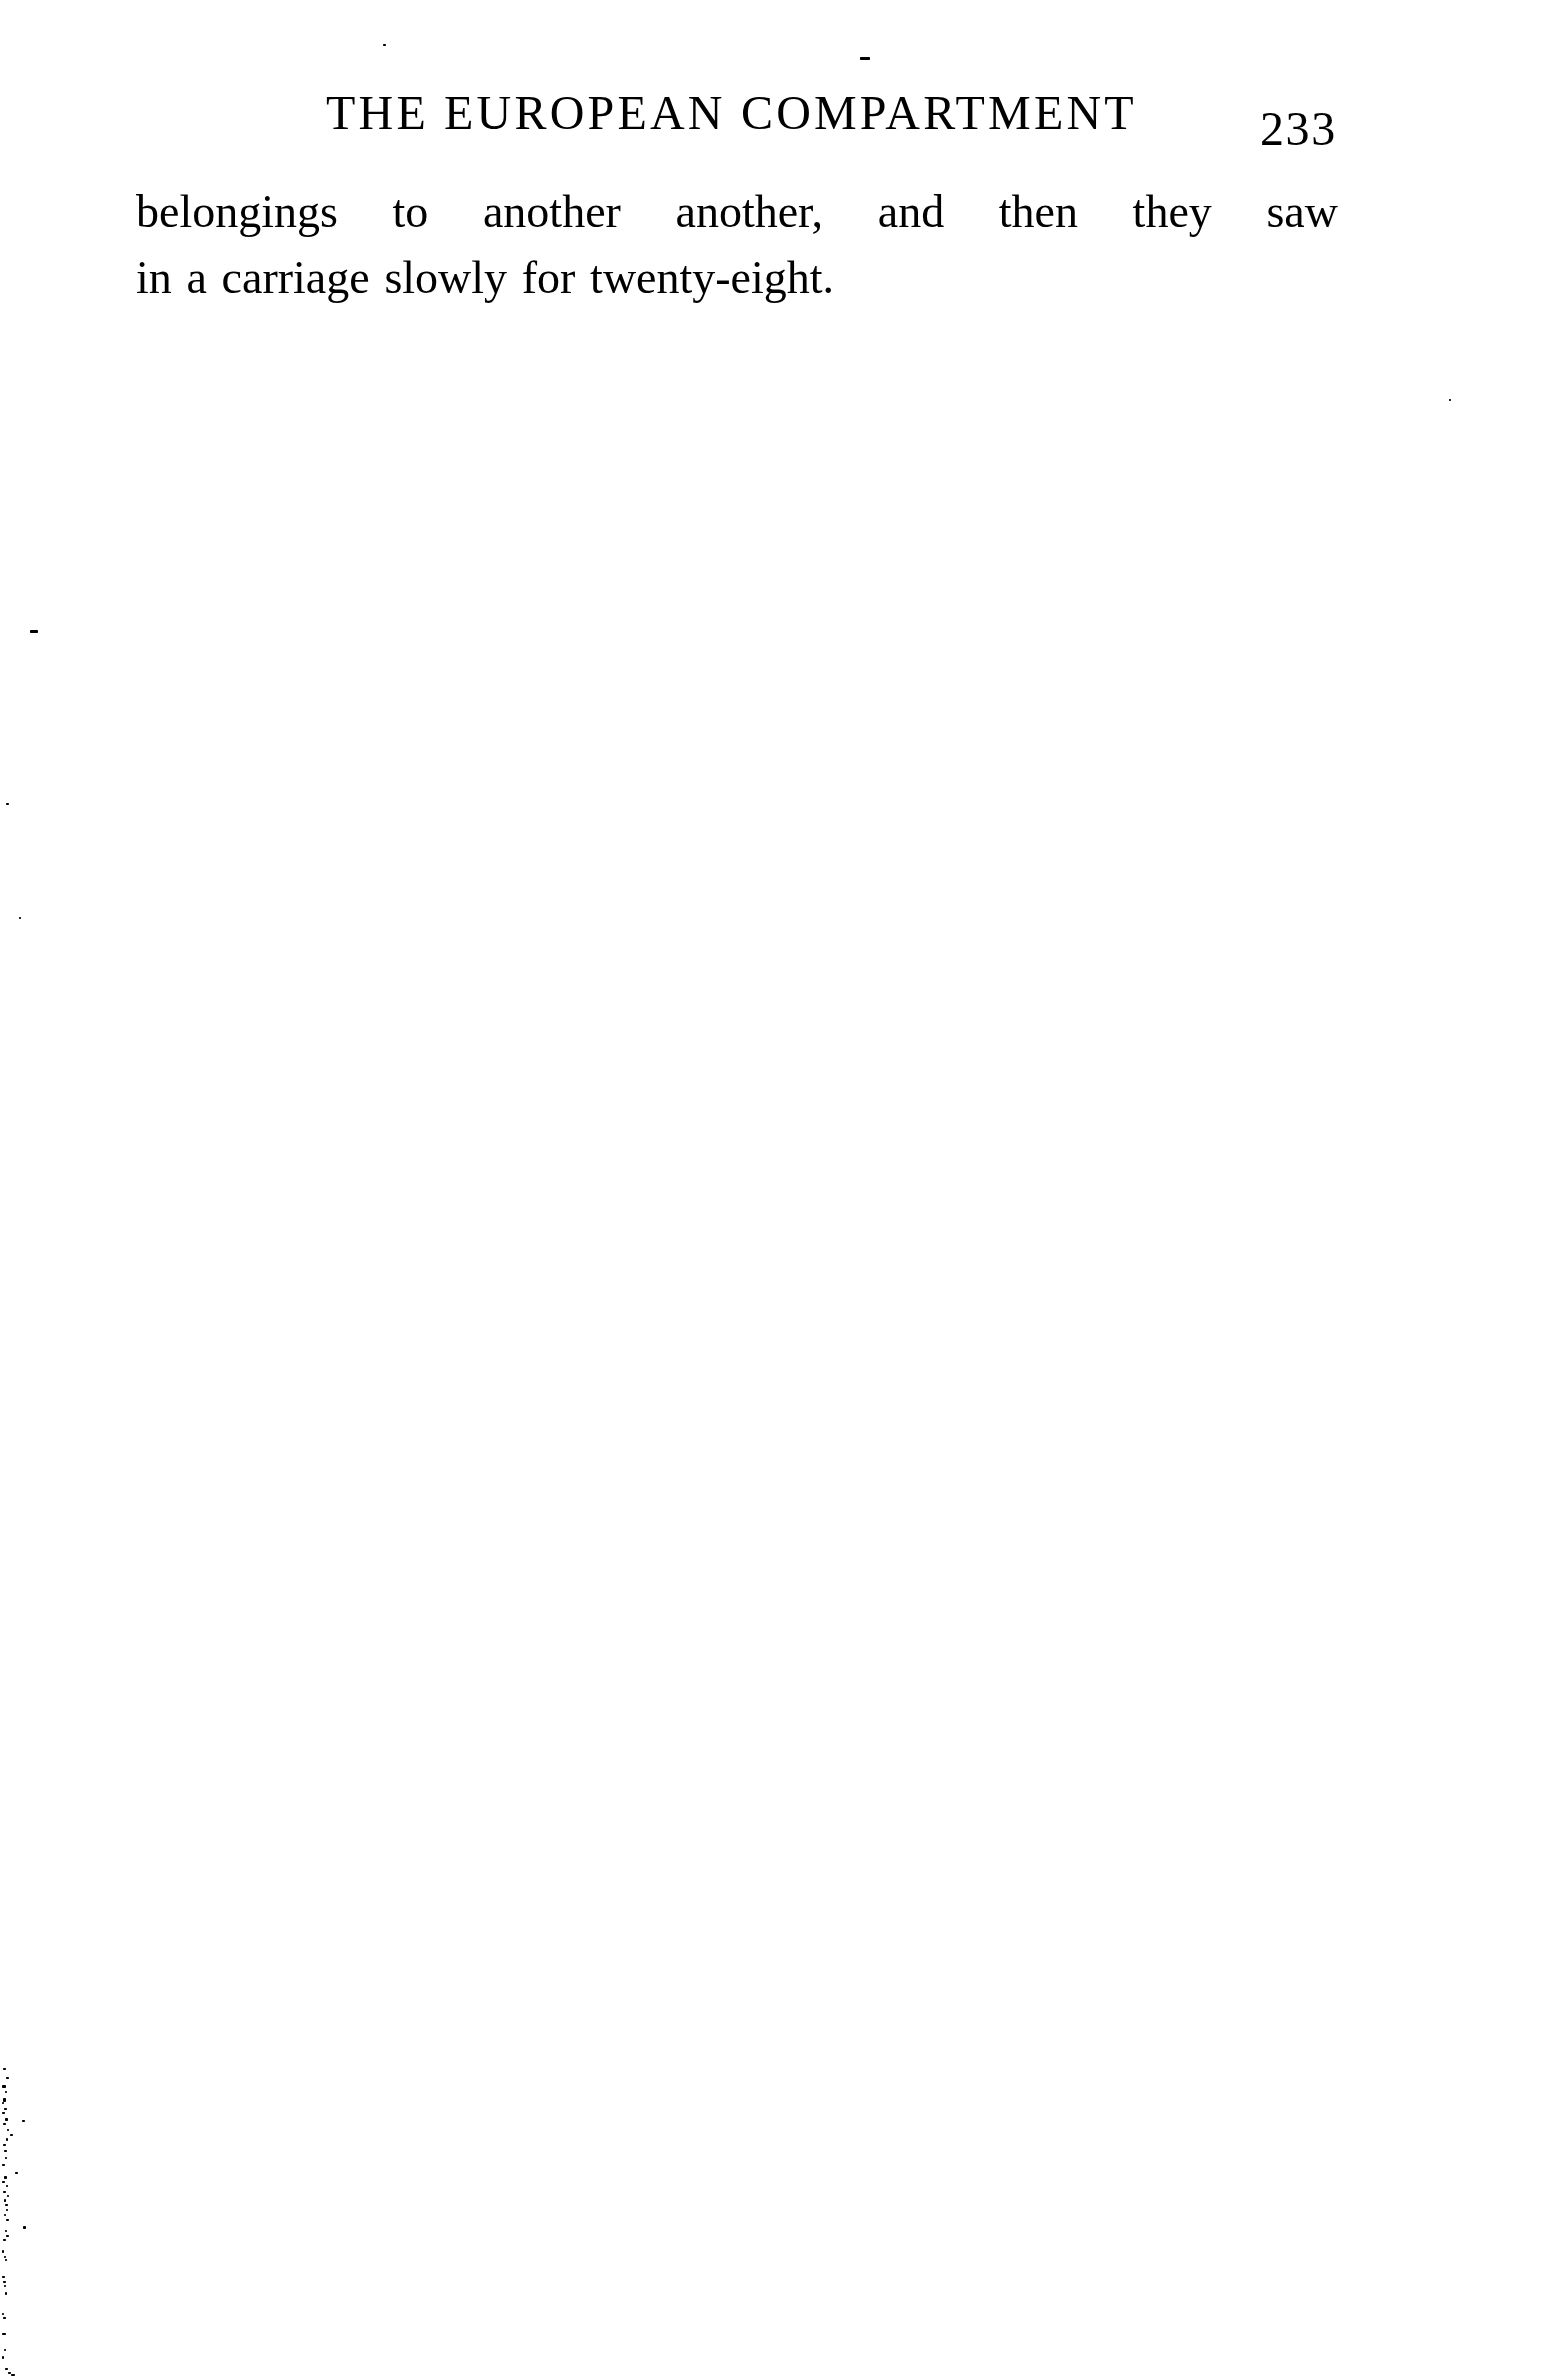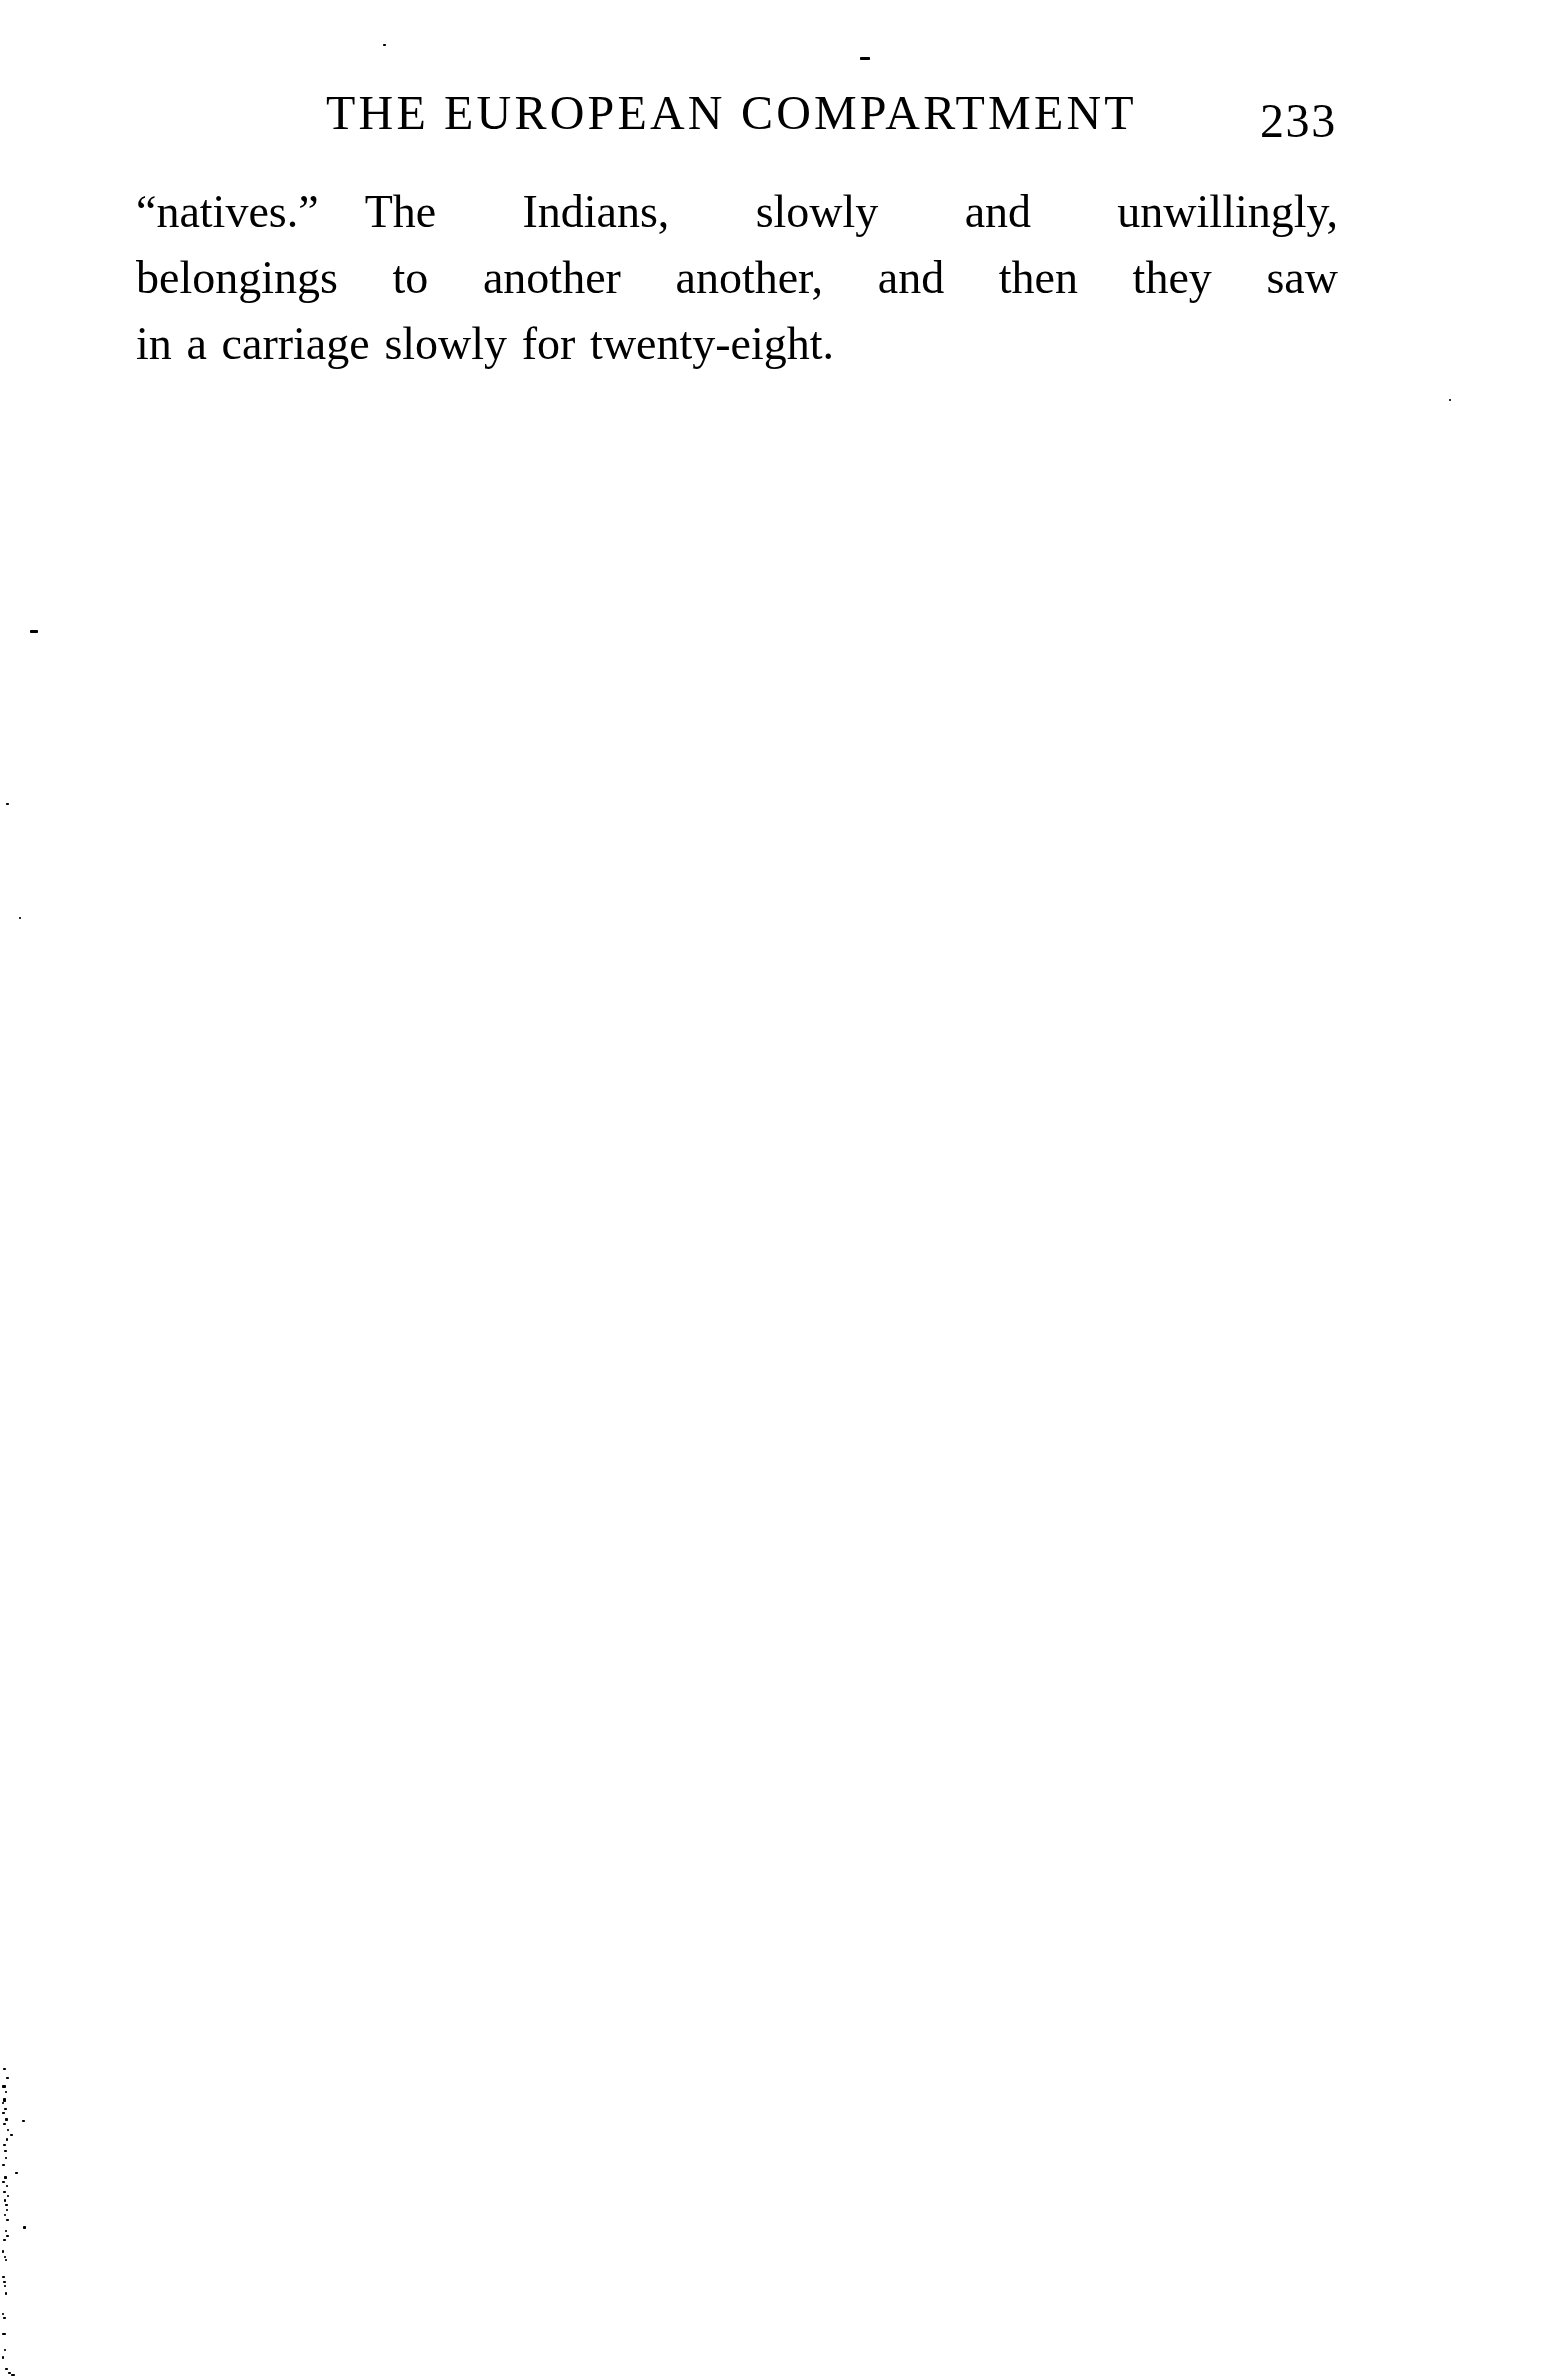--- a/index.html
+++ b/index.html
@@ -29,21 +29,21 @@
     top: 0;
     font-size: 48px;
     line-height: 48px;
     letter-spacing: 3.2px;
     white-space: nowrap;
     color: #000000;
   }
   .page-number {
     position: absolute;
     left: 1260px;
-    top: 8px;
+    top: 16px;
     font-size: 48px;
     line-height: 48px;
     letter-spacing: 1.6px;
     white-space: nowrap;
     color: #000000;
   }
   .body-text {
     position: absolute;
     left: 136px;
     top: 179px;
@@ -80,21 +80,20 @@
 <body>
 
 <div class="page">
 
   <div class="running-header">
     <div class="header-title">THE EUROPEAN COMPARTMENT</div>
     <div class="page-number">233</div>
   </div>
 
   <div class="body-text">
-    <div class="text-line justified">“natives.” The Indians, slowly and unwillingly,</div>
     <div class="text-line justified">belongings to another another, and then they saw</div>
     <div class="text-line">in a carriage slowly for twenty-eight.</div>
   </div>
 
   <div class="artifact-layer">
       <div class="speck" style="left: 383px; top: 44px; width: 3.2px; height: 2.4px;"></div>
       <div class="speck" style="left: 860px; top: 57px; width: 9.5px; height: 3.2px;"></div>
       <div class="speck" style="left: 30px; top: 630px; width: 8px; height: 3.2px;"></div>
       <div class="speck" style="left: 6.3px; top: 803px; width: 2.4px; height: 2.4px;"></div>
       <div class="speck" style="left: 19px; top: 917px; width: 2.4px; height: 2.4px;"></div>

